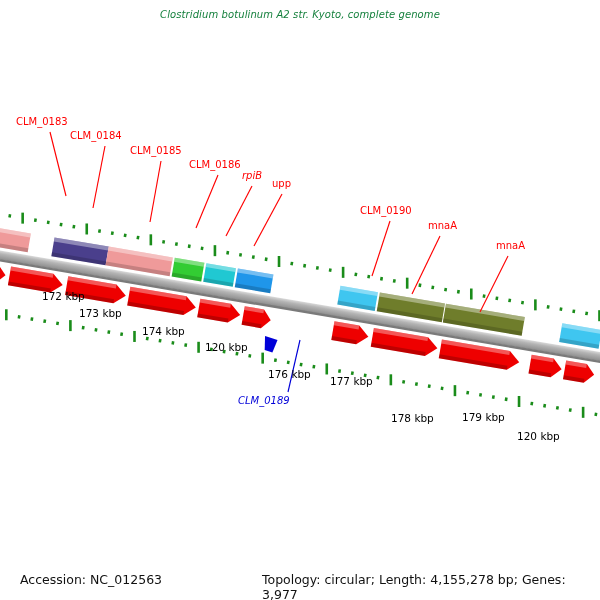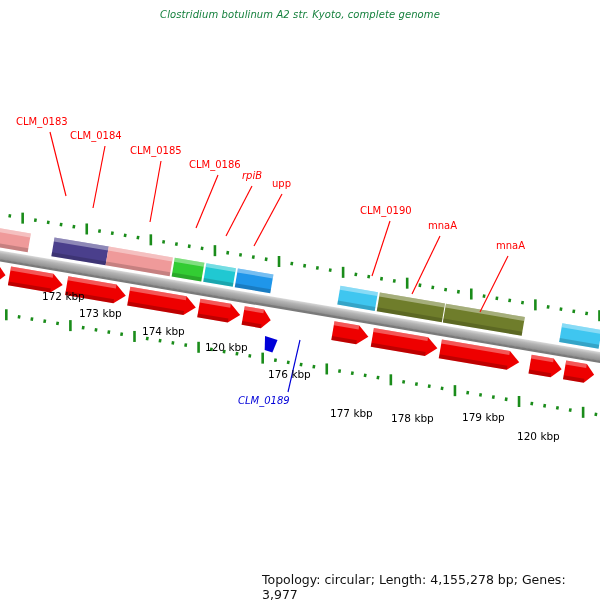--- a/index.html
+++ b/index.html
@@ -311,20 +311,21 @@
       <div class="lbl" style="left: 428px; top: 220px;">mnaA</div>
       <div class="lbl" style="left: 496px; top: 240px;">mnaA</div>
       <div class="lbl blue" style="left: 238px; top: 395px; font-style: italic;">CLM_0189</div>
     </div>
   <div id="rulerlabels">
       <div class="rul" style="left: 22px; top: 290px; margin-left: 20px;">172 kbp</div>
       <div class="rul" style="left: 79px; top: 307px;">173 kbp</div>
       <div class="rul" style="left: 142px; top: 325px;">174 kbp</div>
       <div class="rul" style="left: 205px; top: 341px;">120 kbp</div>
       <div class="rul" style="left: 268px; top: 368px; text-align: center;">176 kbp</div>
-      <div class="rul" style="left: 330px; top: 375px; margin-top: 32px;">177 kbp</div>
+      <div class="rul" style="left: 330px; top: 375px;">177 kbp</div>
       <div class="rul" style="left: 391px; top: 412px;">178 kbp</div>
       <div class="rul" style="left: 455px; top: 411px; margin-left: 7px;">179 kbp</div>
       <div class="rul" style="left: 517px; top: 430px;">120 kbp</div>
     </div>
 
+  <div class="footer-left">Accession: NC_012563</div>
   <div class="footer-right">Topology: circular; Length: 4,155,278 bp; Genes: 3,977</div>
 </div>
 
 </body></html>

